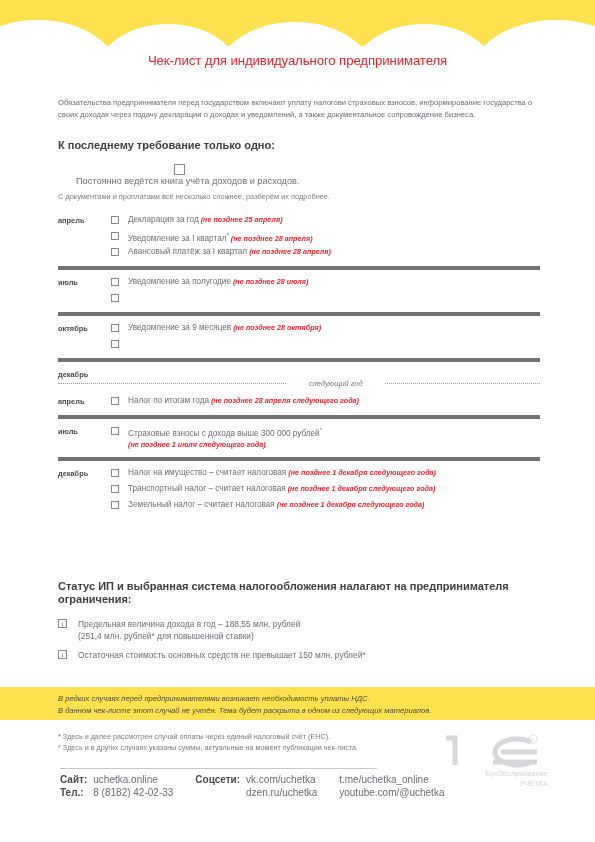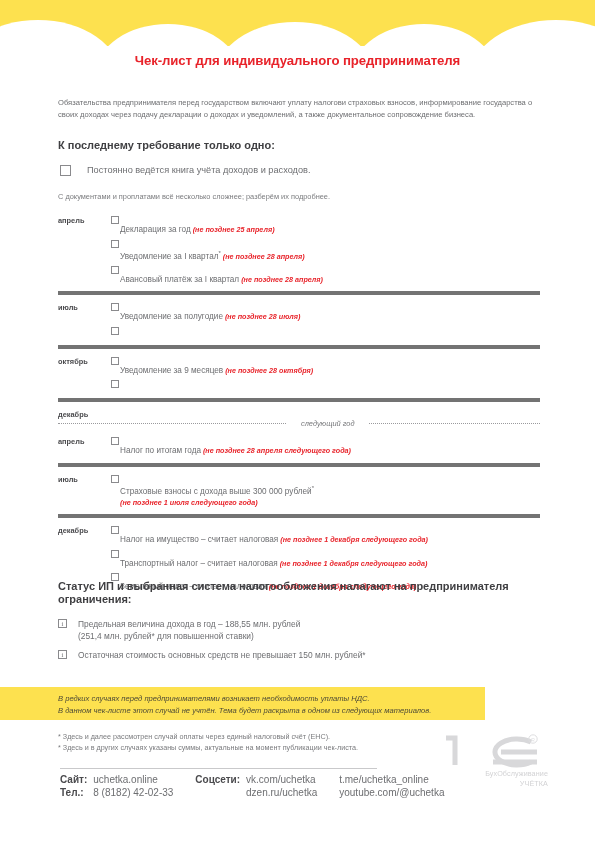--- a/index.html
+++ b/index.html
@@ -29,21 +29,21 @@
   
   .title-block {
     position: absolute;
     top: 52px; left: 0;
     width: 595px;
     text-align: center;
   }
   .title-line {
     color: #e8232a;
     font-size: 13.2px;
-    font-weight: bold;
+    font-weight: normal;
     line-height: 17px;
     letter-spacing: -0.1px;
   }
 
   
   .intro {
     position: absolute;
     top: 97px; left: 58px;
     width: 490px;
     font-size: 7.6px;
@@ -63,20 +63,21 @@
   }
   #head-one { top: 139px; }
   #head-limits { top: 580px; width: 460px; }
 
   
   .single-row {
     position: absolute;
     top: 164px; left: 60px;
     display: flex;
     align-items: center;
+    flex-direction: column;
   }
   .cb-lg {
     width: 11px; height: 11px;
     border: 1px solid #8a8a8d;
     background: #fff;
     box-sizing: border-box;
     flex: 0 0 auto;
   }
   .single-row .lbl {
     margin-left: 16px;
@@ -111,21 +112,20 @@
     font-size: 7.4px;
     font-weight: bold;
     color: #4a4a4d;
   }
   .rows { margin-left: 53px; }
   .row {
     display: flex;
     align-items: flex-start;
     min-height: 14px;
     padding: 1px 0;
-    flex-direction: column;
   }
   .cb-sm {
     width: 8px; height: 8px;
     border: 1px solid #8a8a8d;
     background: #fff;
     box-sizing: border-box;
     flex: 0 0 auto;
     margin-top: 2px;
   }
   .row .txt {
@@ -147,21 +147,21 @@
   .sup {
     font-size: 6px;
     vertical-align: super;
     color: #6d6e71;
   }
 
   
   .year-div {
     display: flex;
     align-items: center;
-    gap: 15px;
+    gap: 23px;
     margin: 7px 0 1px 0;
   }
   .year-div .dots {
     flex: 1 1 auto;
     border-top: 1px dotted #9a9a9d;
     height: 0;
   }
   .year-div .dots.left { flex: 0 0 228px; }
   .year-div .ylabel {
     font-size: 7.4px;
@@ -198,21 +198,21 @@
     margin-left: 11px;
     font-size: 8.4px;
     line-height: 12px;
     color: #6d6e71;
   }
 
   
   .callout {
     position: absolute;
     left: 0; top: 687px;
-    width: 485px;
+    width: 595px;
     height: 33px;
     background: #fde14f;
   }
   .callout .ctext {
     position: absolute;
     left: 58px; top: 6px;
     width: 500px;
     font-size: 7.6px;
     font-style: italic;
     line-height: 11.5px;

